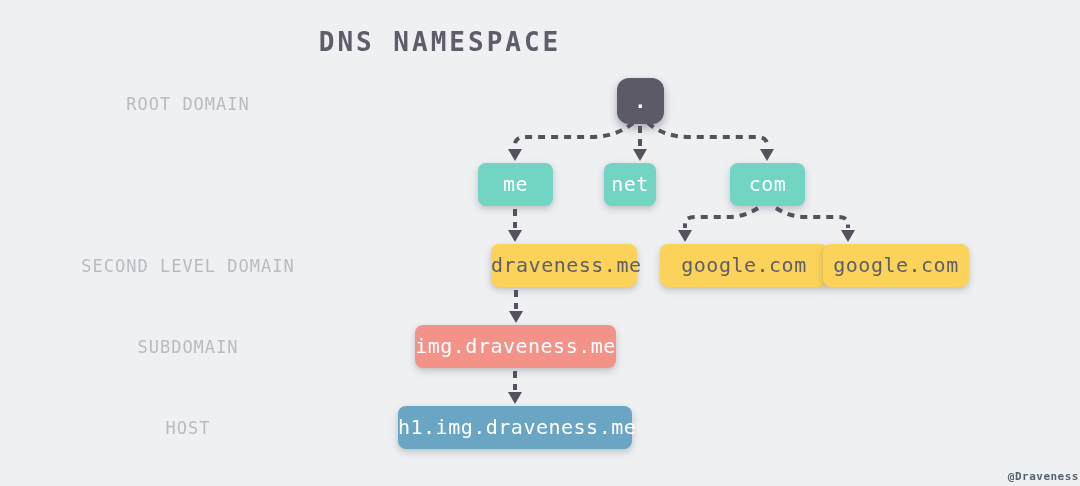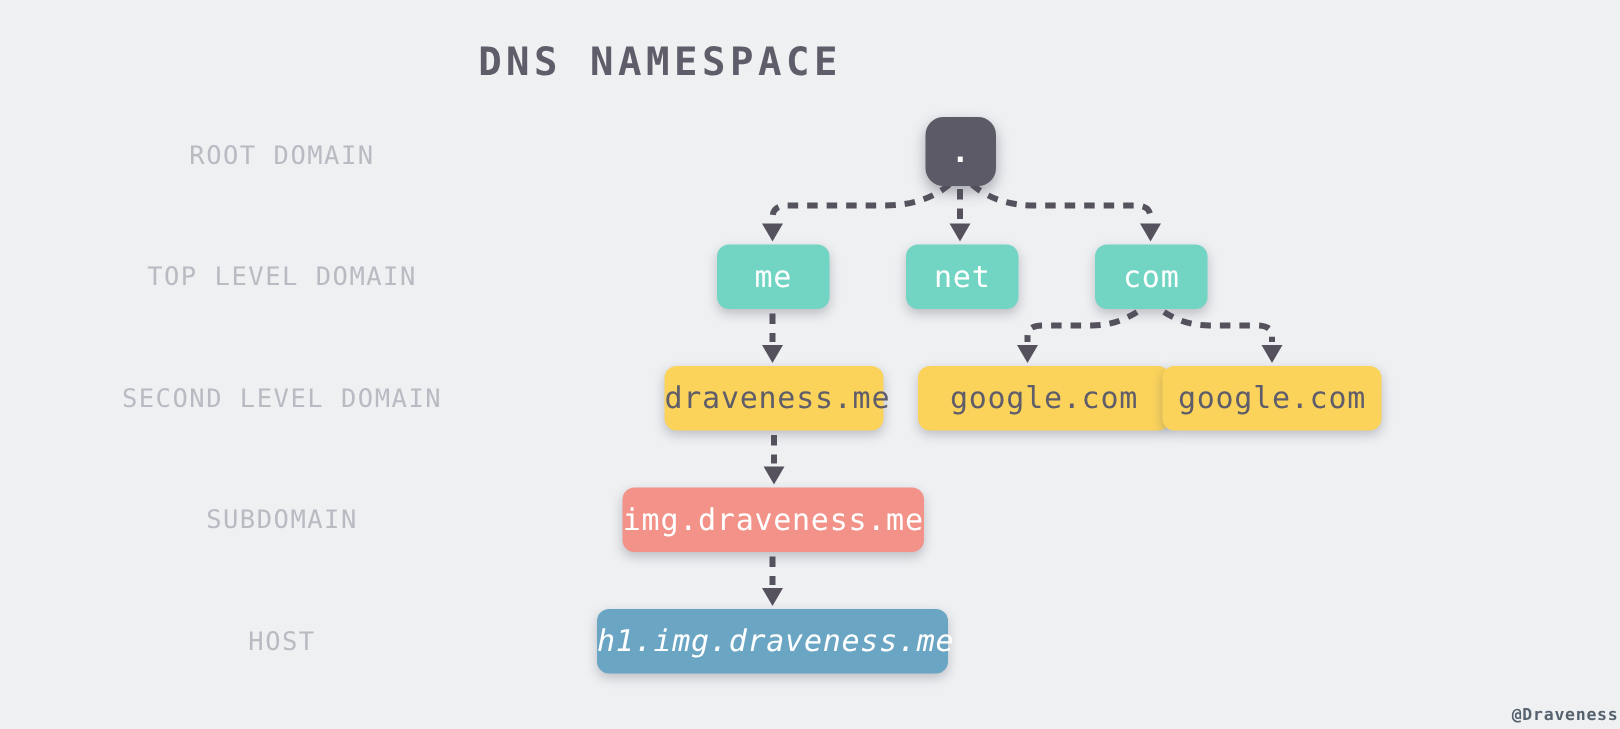--- a/index.html
+++ b/index.html
@@ -58,29 +58,29 @@
     font-weight: bold;
     box-shadow: 0 4px 9px rgba(80, 78, 95, 0.45);
   }
   .node.tld {
     background: var(--tld-box, #72d5c4);
     color: var(--box-text-light, #ffffff);
   }
   .node.sld {
     background: var(--sld-box, #fbd35b);
     color: var(--box-text-dark, #5f5d69);
+    margin-left: 48px;
   }
   .node.sub {
     background: var(--subdomain-box, #f29289);
     color: var(--box-text-light, #ffffff);
   }
   .node.host {
     background: var(--host-box, #6aa6c4);
     color: var(--box-text-light, #ffffff);
-    font-style: italic;
   }
   .edges-layer {
     position: absolute;
     top: 0;
     left: 0;
     pointer-events: none;
   }
   .edge {
     fill: none;
     stroke-width: 4;
@@ -97,21 +97,20 @@
   }
 </style>
 </head>
 <body>
 
 <div class="canvas">
 
   <div class="title">DNS NAMESPACE</div>
 
   <div class="row-label" style="top:90px">ROOT DOMAIN</div>
-  <div class="row-label" style="top:171px">TOP LEVEL DOMAIN</div>
   <div class="row-label" style="top:252px">SECOND LEVEL DOMAIN</div>
   <div class="row-label" style="top:333px">SUBDOMAIN</div>
   <div class="row-label" style="top:414px">HOST</div>
 
   <svg class="edges-layer" width="1080" height="486" viewBox="0 0 1080 486">
     <g stroke="#55525e">
       <path class="edge" d="M 633 123 Q 616 137 590 137 L 525 137 Q 515 137 515 145 L 515 147"></path>
       <path class="edge" d="M 640 126 L 640 147"></path>
       <path class="edge" d="M 648 123 Q 664 137 690 137 L 757 137 Q 767 137 767 145 L 767 147"></path>
       <path class="edge" d="M 515 209 L 515 228"></path>
@@ -128,21 +127,21 @@
       <polygon points="678,230 692,230 685,242"></polygon>
       <polygon points="841,230 855,230 848,242"></polygon>
       <polygon points="509,311 523,311 516,323"></polygon>
       <polygon points="508,392 522,392 515,404"></polygon>
     </g>
   </svg>
 
   <div class="node root" style="left:617px;top:78px;width:47px">.</div>
 
   <div class="node tld" style="left:478px;top:163px;width:75px">me</div>
-  <div class="node tld" style="left:604px;top:163px;width:75px">net</div>
+  <div class="node tld" style="left:604px;top:163px;width:52px">net</div>
   <div class="node tld" style="left:730px;top:163px;width:75px">com</div>
 
   <div class="node sld" style="left:443px;top:244px;width:146px">draveness.me</div>
   <div class="node sld" style="left:612px;top:244px;width:168px">google.com</div>
   <div class="node sld" style="left:775px;top:244px;width:146px">google.com</div>
 
   <div class="node sub" style="left:415px;top:325px;width:201px">img.draveness.me</div>
 
   <div class="node host" style="left:398px;top:406px;width:234px">h1.img.draveness.me</div>
 

